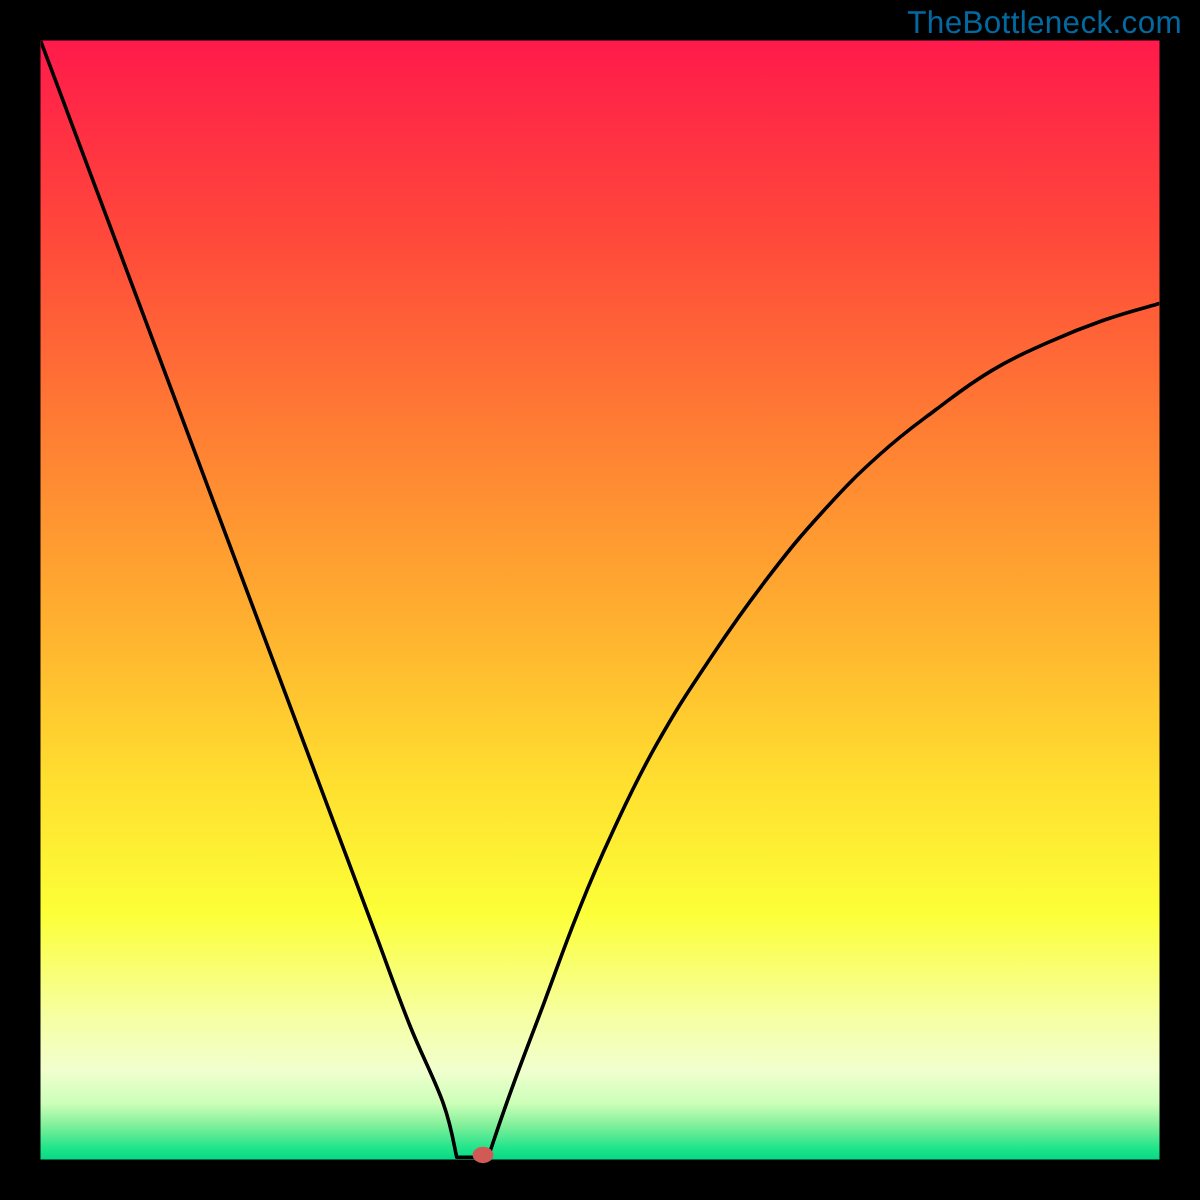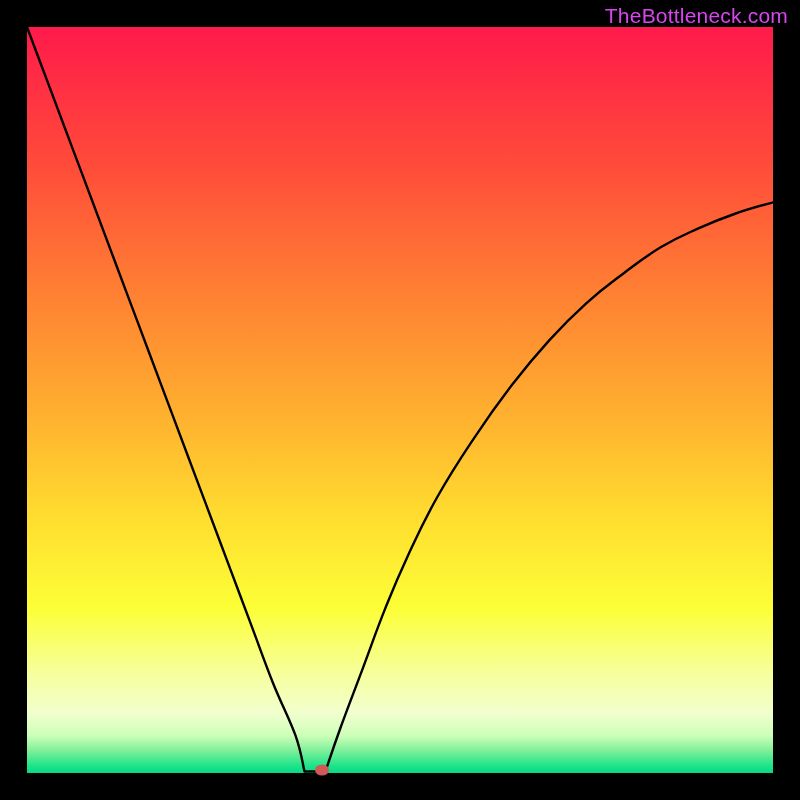--- a/index.html
+++ b/index.html
@@ -37,21 +37,21 @@
     position: absolute;
     width: 14px;
     height: 11px;
     border-radius: 50%;
     transform: translate(-50%, -50%);
   }
   .watermark {
     position: absolute;
     top: 4px;
     right: 12px;
-    color: #d946ef;
+    color: #0369a1;
     font-size: 21px;
     letter-spacing: 0.2px;
     user-select: none;
   }
 </style>
 </head>
 <body>
 
 <div class="frame">
   <div class="plot" style="background: linear-gradient(rgb(255, 26, 75) 0%, rgb(255, 74, 58) 18%, rgb(255, 126, 51) 35%, rgb(255, 176, 47) 52%, rgb(255, 222, 47) 66%, rgb(252, 255, 55) 78%, rgb(246, 255, 160) 87%, rgb(241, 255, 206) 92%, rgb(204, 255, 184) 95%, rgb(127, 239, 154) 97%, rgb(31, 228, 138) 99%, rgb(7, 216, 132) 100%);">

